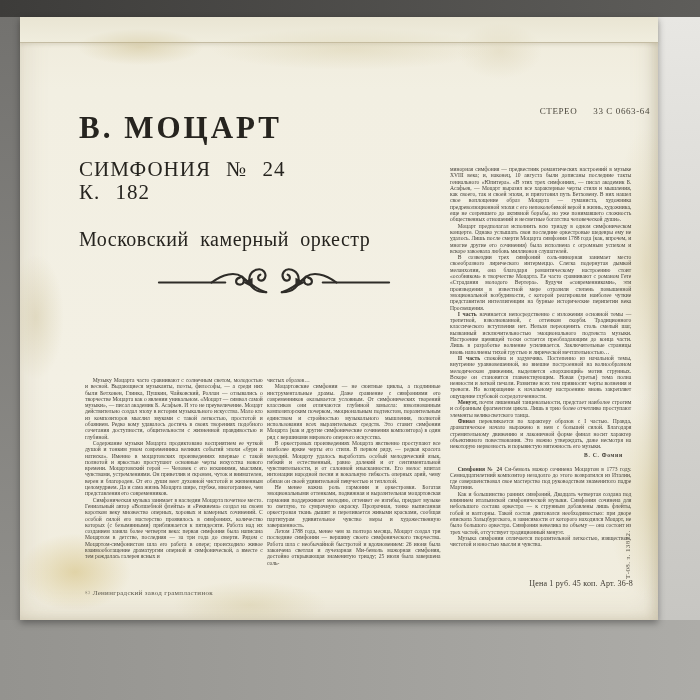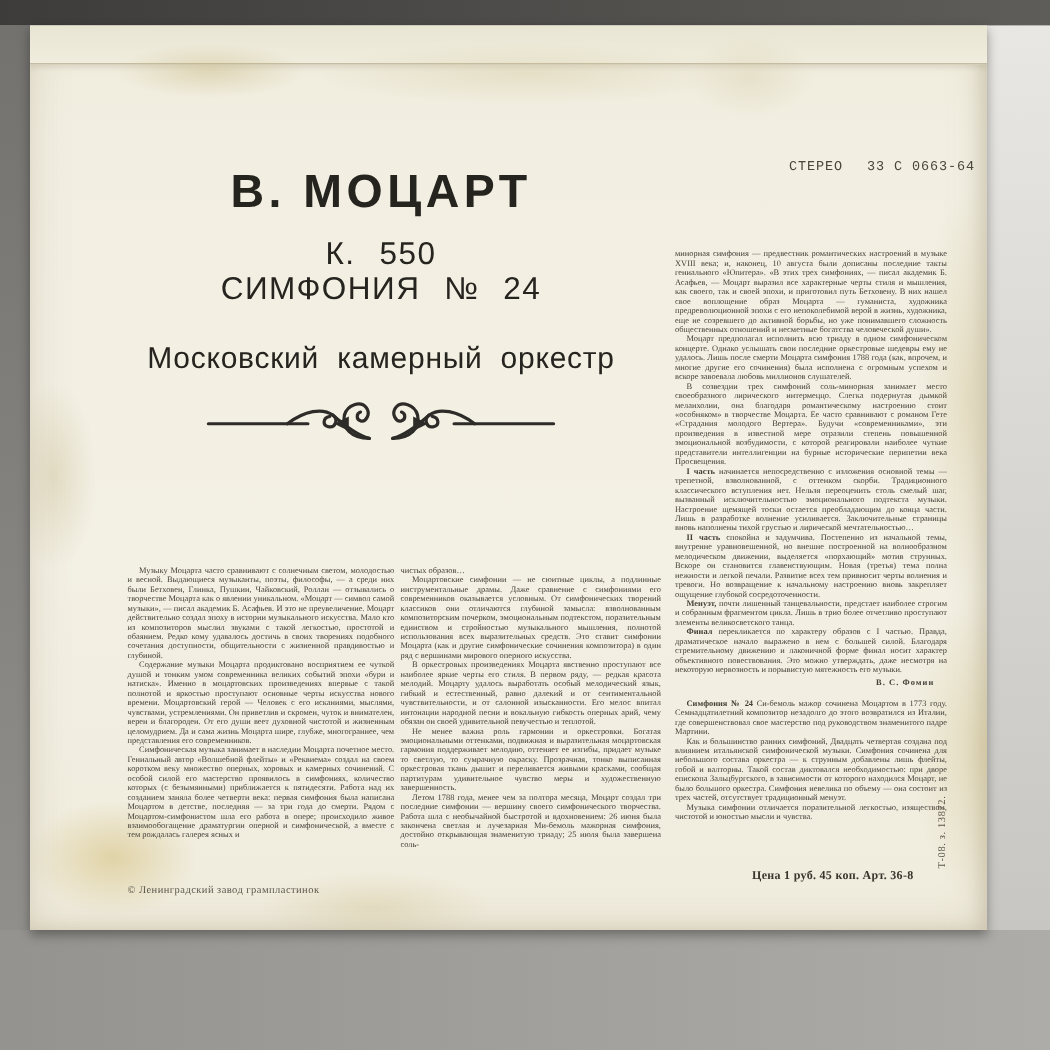--- a/index.html
+++ b/index.html
@@ -25,43 +25,43 @@
     radial-gradient(50px 200px at 626px 250px, rgba(198,180,120,.28), rgba(198,180,120,0) 70%),
     radial-gradient(70px 150px at 636px 480px, rgba(198,180,115,.32), rgba(198,180,115,0) 70%),
     radial-gradient(80px 55px at 55px 555px, rgba(205,180,100,.45), rgba(205,180,100,0) 70%),
     radial-gradient(110px 35px at 230px 588px, rgba(200,185,130,.30), rgba(200,185,130,0) 70%),
     radial-gradient(40px 90px at 16px 300px, rgba(190,175,125,.30), rgba(190,175,125,0) 70%);}
   .flap{position:absolute;left:0;top:0;width:100%;height:25px;
     background:linear-gradient(#e9e5d3,#f0edde);
     border-bottom:1px solid rgba(150,138,105,.45);
     box-shadow:0 2px 3px rgba(120,110,80,.15);}
 
-  .catalog{position:absolute;top:89px;right:8px;font-size:9px;letter-spacing:.6px;color:#4a463c;font-family:Liberation Mono, monospace;}
+  .catalog{position:absolute;top:89px;right:8px;font-size:9px;letter-spacing:.6px;color:#4a463c;}
   .catalog .num{margin-left:16px;}
 
-  .masthead{position:absolute;left:39px;top:96px;width:390px;text-align:center;color:#26241f;
-    font-family:Liberation Sans, sans-serif;}
+  .masthead{position:absolute;left:59px;top:96px;width:390px;text-align:left;color:#26241f;
+    font-family:Liberation Serif, serif;}
   .composer{font-size:31px;line-height:30px;letter-spacing:3px;font-weight:700;margin-bottom:15px;}
   .work-line{font-size:21px;line-height:23px;letter-spacing:1px;word-spacing:9px;font-weight:400;}
   .performer{font-size:20px;line-height:22px;letter-spacing:.5px;word-spacing:6px;margin-top:24px;}
   .ornament{display:block;margin:13px auto 0 auto;}
 
   .col{position:absolute;color:#433f37;font-size:8px;line-height:9px;text-align:justify;
     transform:scale(.7);transform-origin:0 0;}
   .col p{margin:0;text-indent:11px;}
   .colA{left:65px;top:360px;width:254px;}
   .colB{left:247px;top:360px;width:248px;}
   .colC{left:430px;top:149px;width:259px;}
   .colB p:first-child,.colC p:first-child{text-indent:0;}
   .col b{font-weight:700;}
   p.sig{text-align:right;text-indent:0;padding-right:12px;margin:3px 0 11px 0;font-weight:700;letter-spacing:1px;}
 
   .copyright{position:absolute;left:65px;top:572px;font-size:7px;color:#5a564b;letter-spacing:.3px;text-align:center;}
-  .price{position:absolute;left:406px;top:562px;width:183px;text-align:right;
-    font-size:8px;font-weight:700;color:#3a362e;letter-spacing:.2px;}
+  .price{position:absolute;left:430px;top:562px;width:183px;text-align:right;
+    font-size:8px;font-weight:400;color:#3a362e;letter-spacing:.2px;}
   .print-code{position:absolute;left:604px;top:562px;width:72px;font-size:7px;color:#5a564b;
     transform:rotate(-90deg);transform-origin:0 0;letter-spacing:.4px;}
 </style>
 </head>
 <body>
 
 <div class="band band-top"></div>
 <div class="band band-left"></div>
 <div class="band band-right"></div>
 <div class="band band-bottom"></div>
@@ -69,22 +69,22 @@
 <div class="sleeve">
   <div class="flap"></div>
   <div class="stains"></div>
 
   <div class="catalog">
     <span>СТЕРЕО</span><span class="num">33 С 0663-64</span>
   </div>
 
   <div class="masthead">
     <div class="composer">В. МОЦАРТ</div>
-    <div class="work-line">К. 550</div>
     <div class="work-line">СИМФОНИЯ № 24</div>
+    <div class="work-line">К. 182</div>
     <div class="performer">Московский камерный оркестр</div>
     <svg class="ornament" width="236" height="39" viewBox="0 0 240 40">
       <g stroke="#2e2c28" fill="none" stroke-width="2.2" stroke-linecap="round">
         <path d="M2 20 H70"></path>
         <path d="M238 20 H170"></path>
         <path d="M56 20 C68 11 80 9 87 14 C91 17 89 23 84 22 C80 21 80 16 85 15"></path>
         <path d="M184 20 C172 11 160 9 153 14 C149 17 151 23 156 22 C160 21 160 16 155 15"></path>
         <path d="M87 14 C97 23 104 28 112 30"></path>
         <path d="M153 14 C143 23 136 28 128 30"></path>
         <path d="M112 30 C100 30 93 23 95 14 C97 7 106 4 110 9 C113 13 110 19 106 18 C103 17 103 13 106 12"></path>

